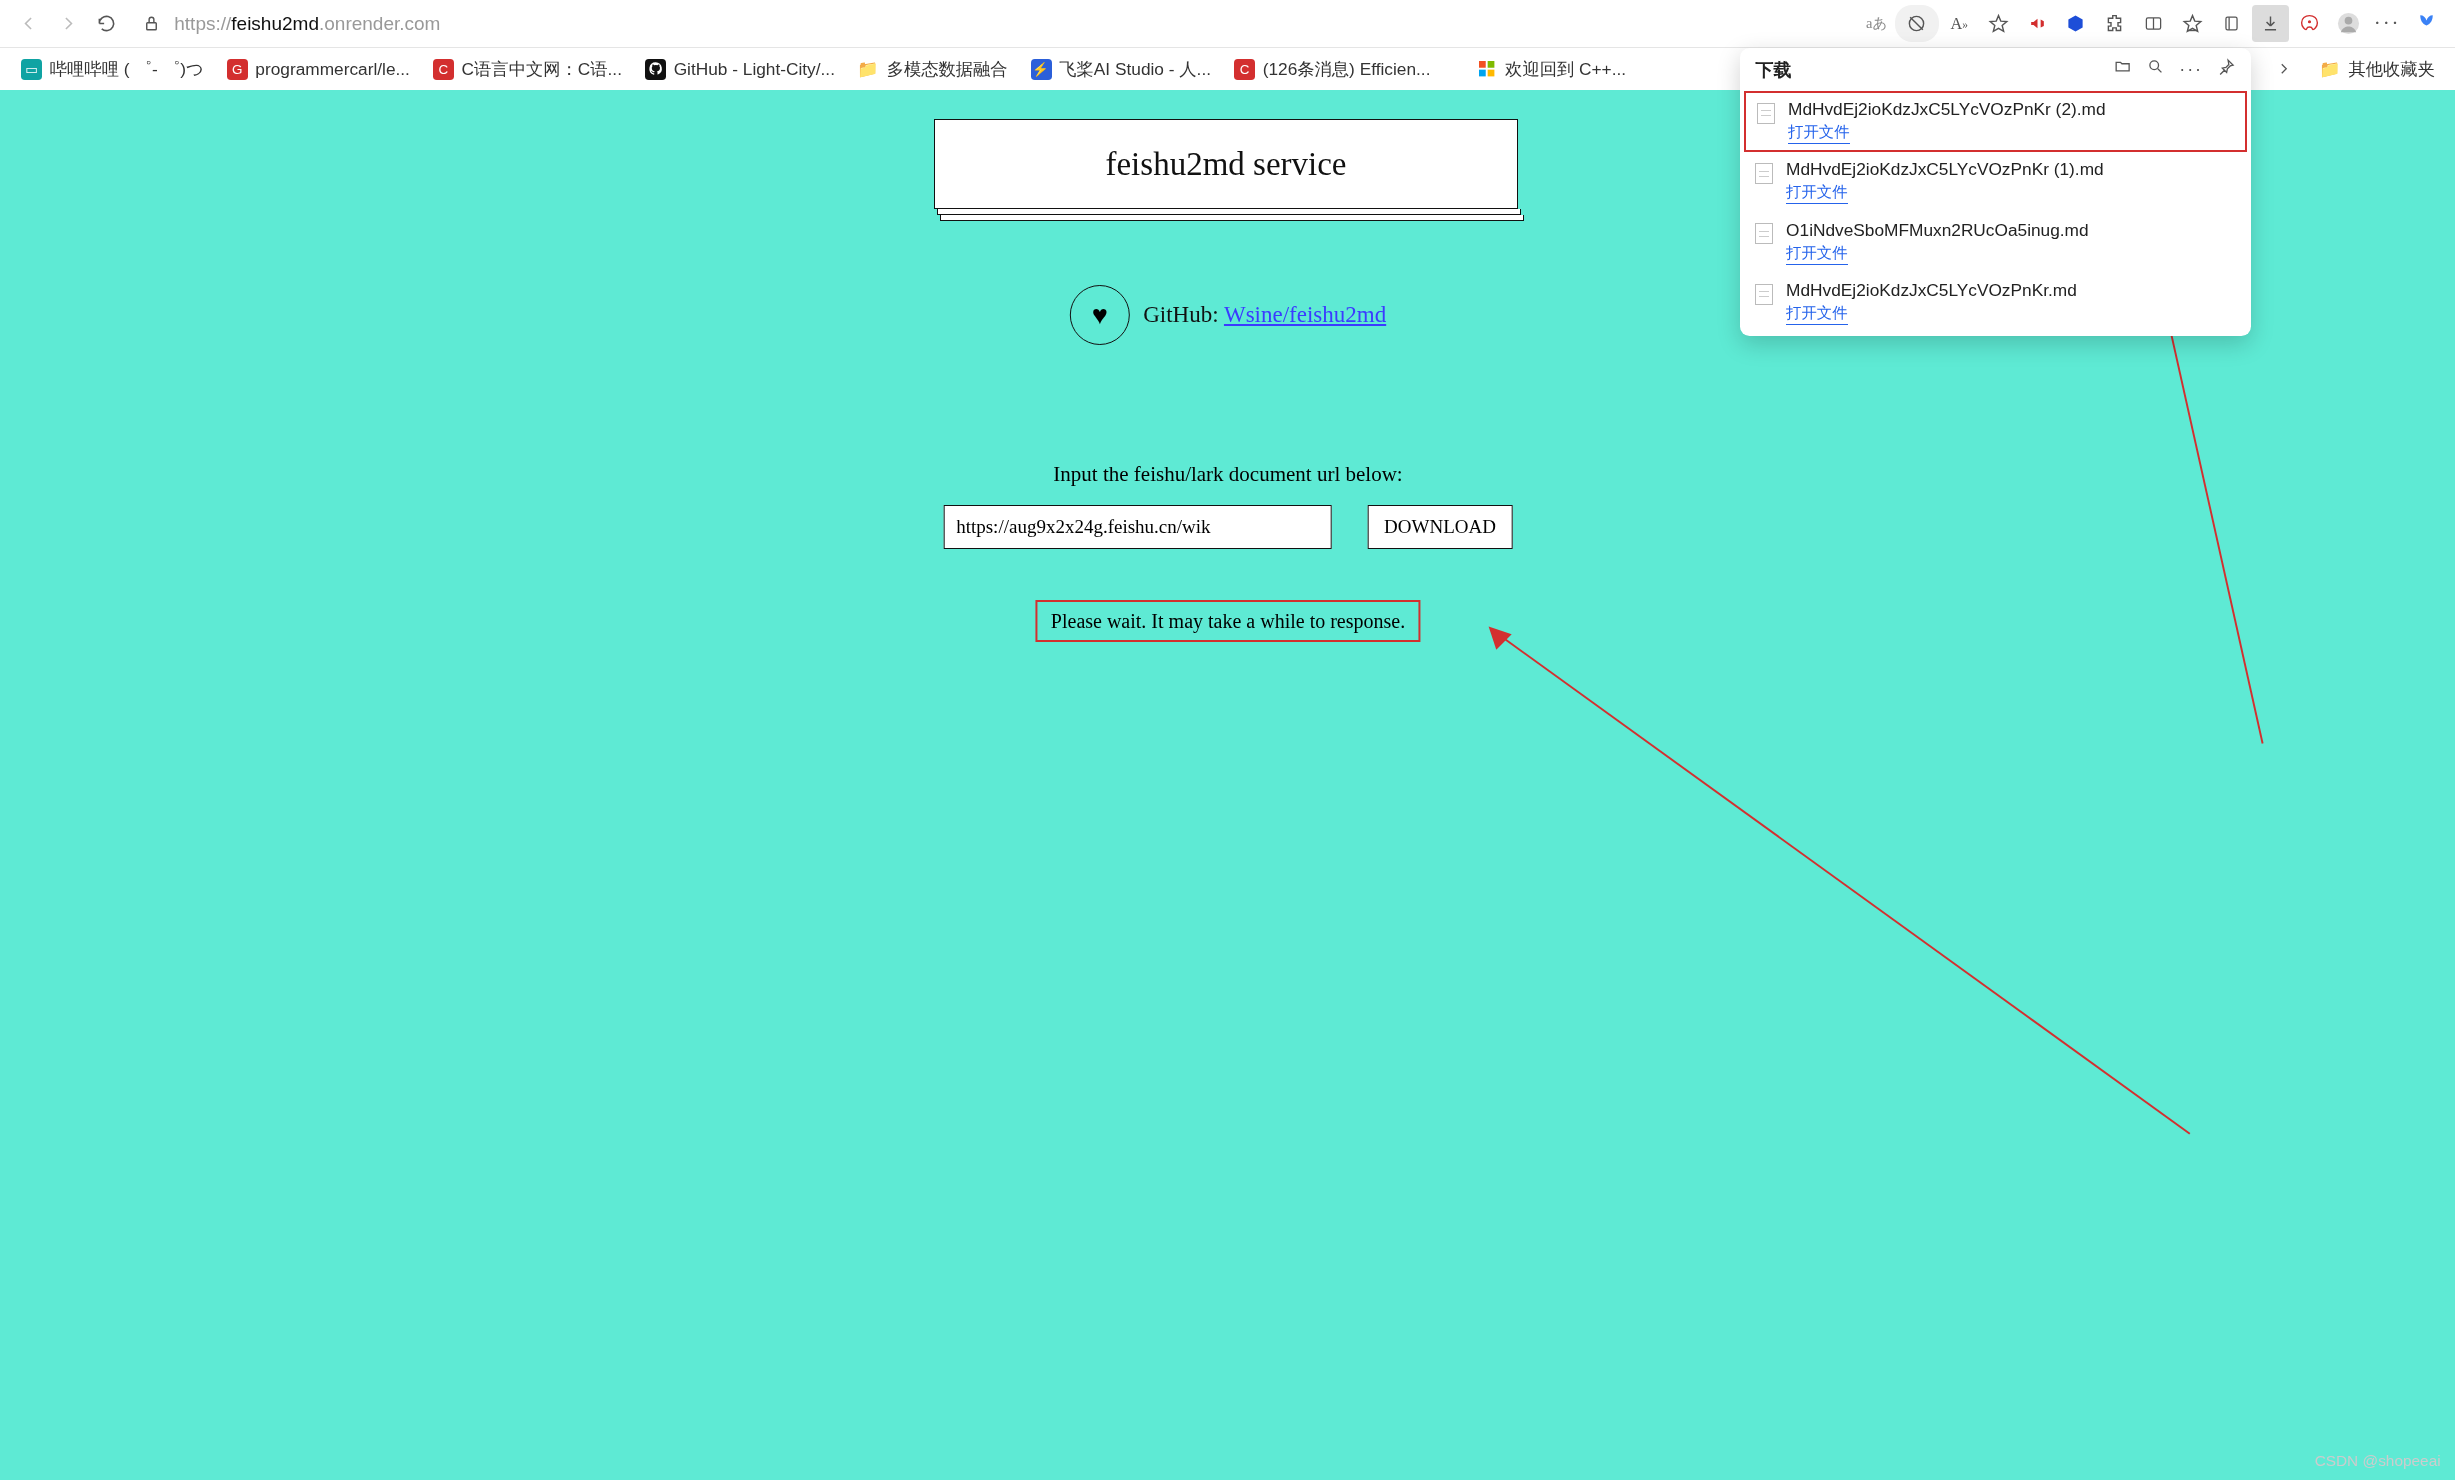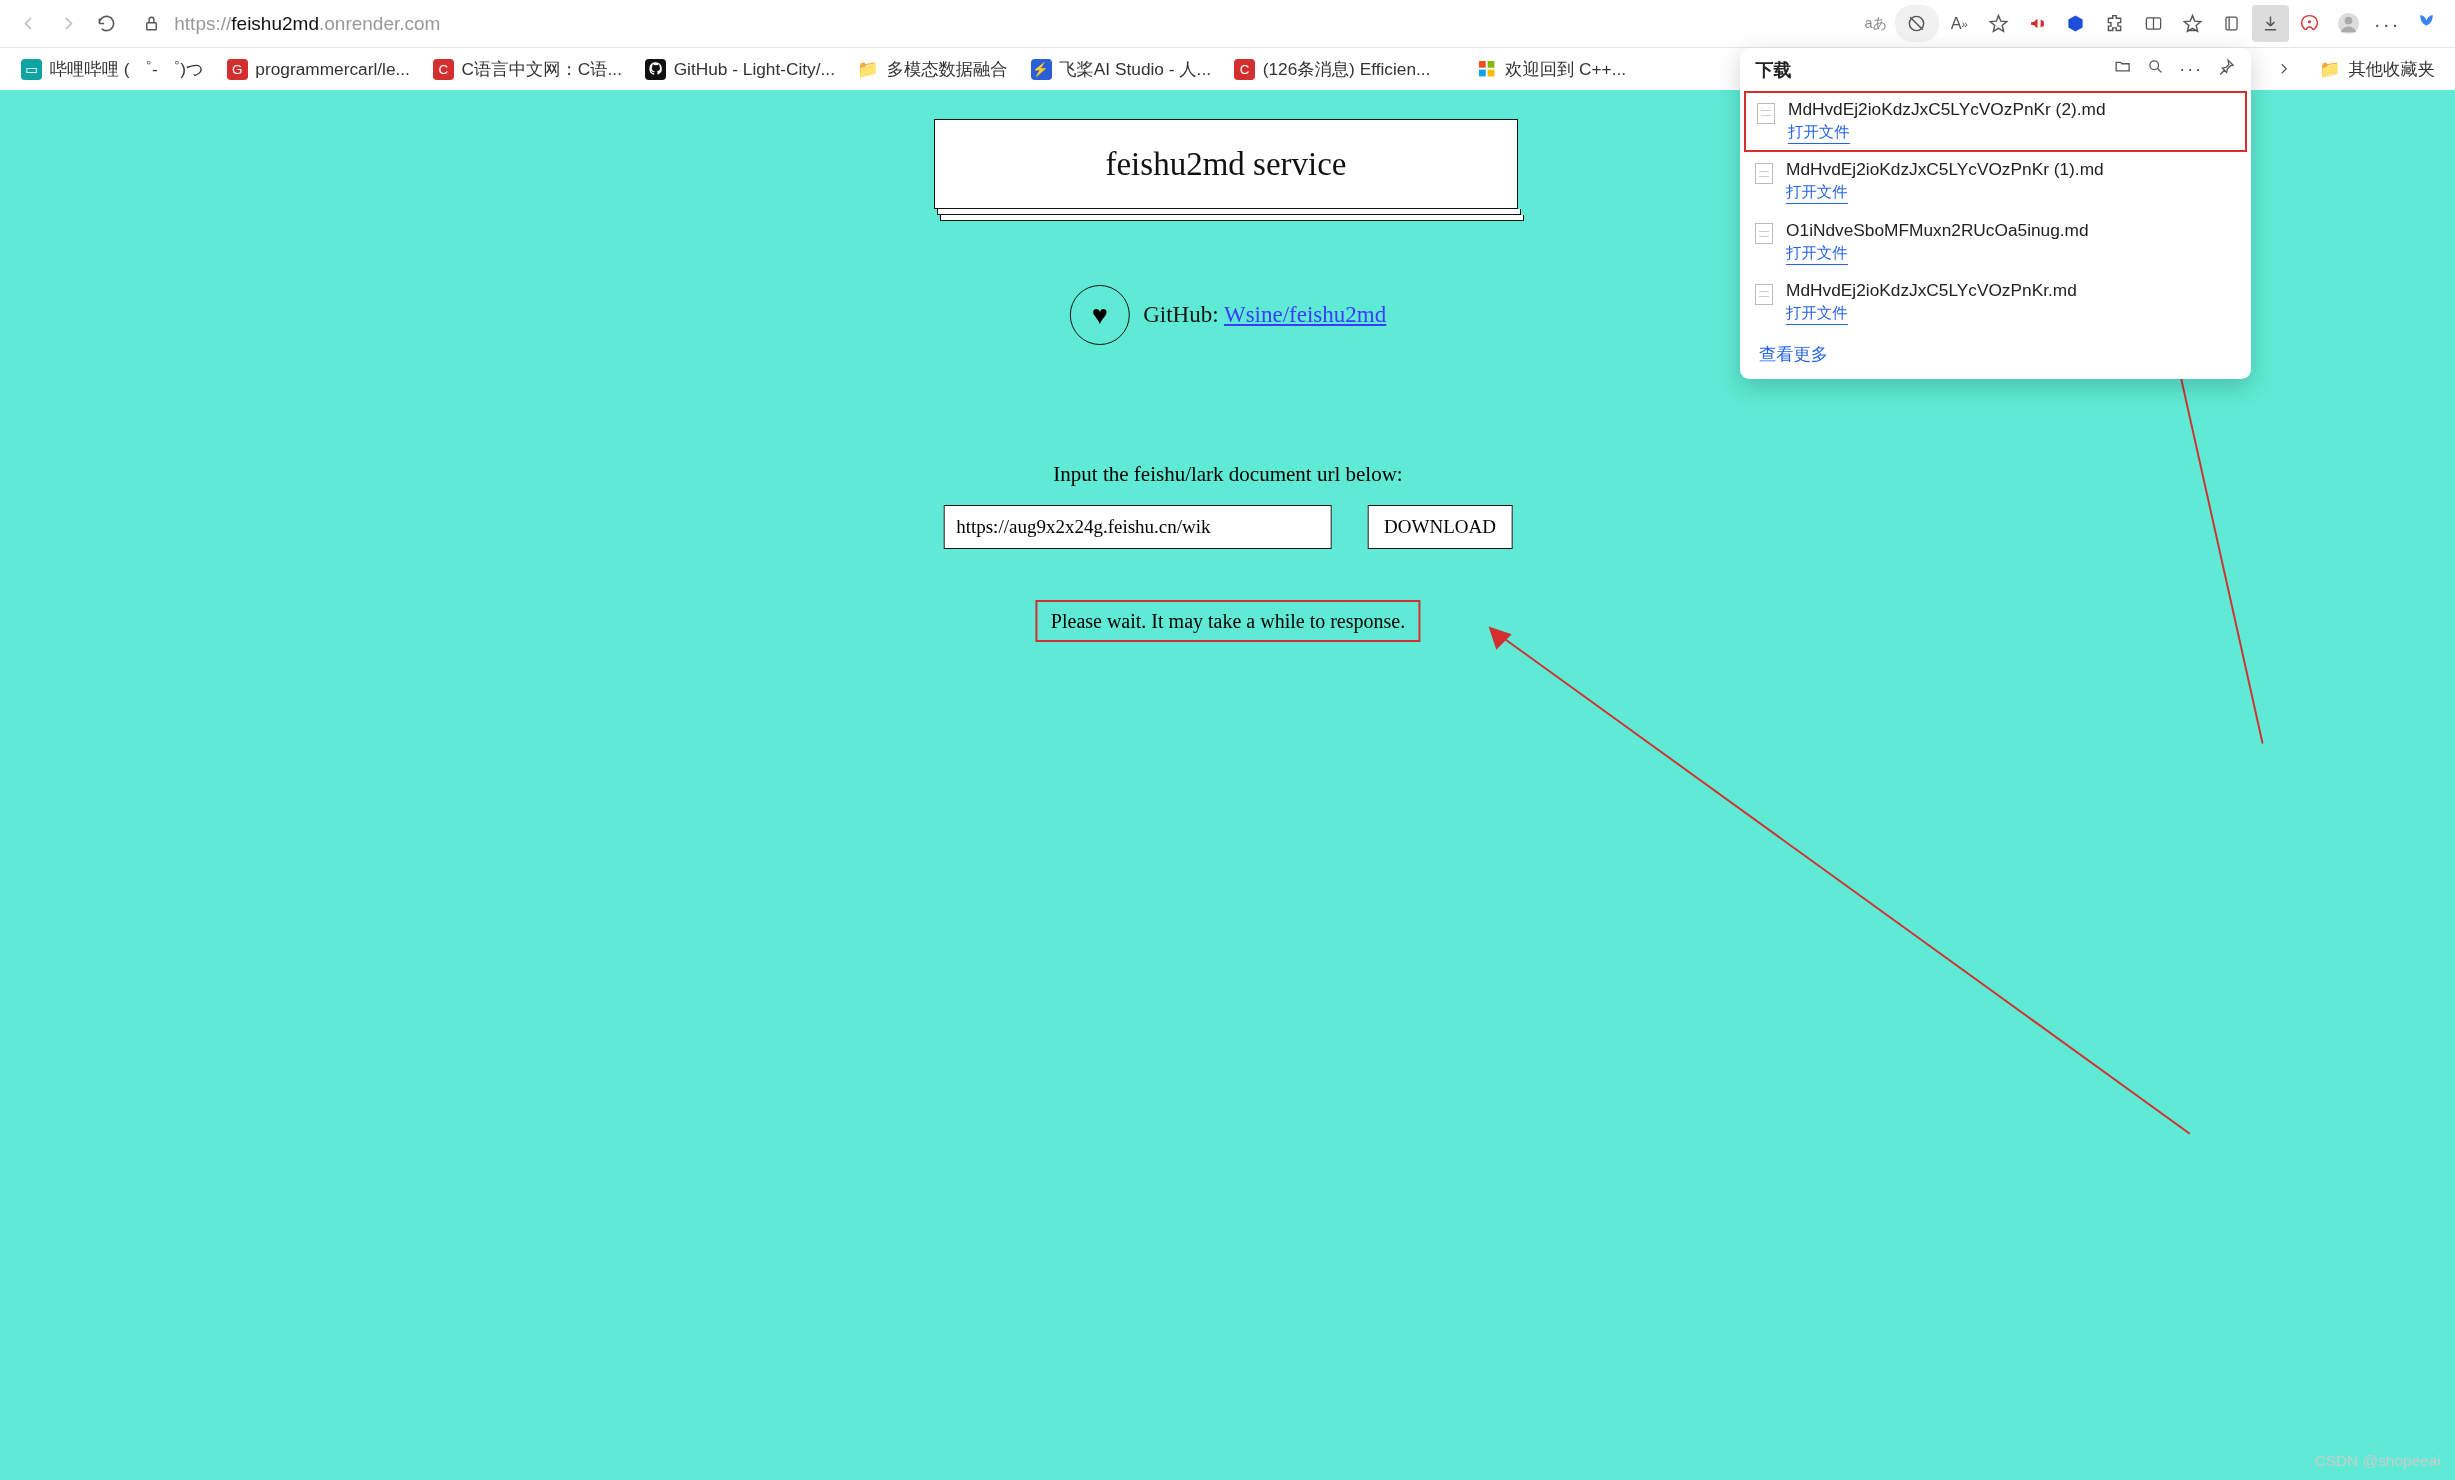--- a/index.html
+++ b/index.html
@@ -52,20 +52,21 @@
   flex: 1;
   font-size: 19px;
   color: #999;
   padding: 3.8px 7.7px;
 }
 .addr .host { color: #111; }
 .right-icons {
   display: flex;
   align-items: flex-end;
   gap: 1.9px;
+  font-family: Liberation Serif, serif;
 }
 .icon-btn {
   width: 37px;
   height: 37px;
   display: flex;
   align-items: center;
   justify-content: center;
   color: #555;
   border-radius: 3.8px;
 }
@@ -543,21 +544,20 @@
       <span class="dl-open">打开文件</span>
     </div>
   </div>
   <div class="dl-item">
     <div class="file-icon"></div>
     <div class="dl-info">
       <span class="dl-fname">MdHvdEj2ioKdzJxC5LYcVOzPnKr.md</span>
       <span class="dl-open">打开文件</span>
     </div>
   </div>
-  <div class="dl-more">查看更多</div>
 </div>
 
 <svg class="anno-arrow" style="left:1479px; top:615px;" width="730" height="538" viewBox="0 0 760 560">
   <defs>
       <marker id="ah1" markerWidth="14" markerHeight="14" refX="2" refY="6" orient="auto">
         <path d="M0,0 L0,12 L14,6 z" fill="#d32f2f"></path>
       </marker>
     </defs>
   <line x1="20" y1="20" x2="740" y2="540" stroke="#d32f2f" stroke-width="2"></line>
   <polygon points="10,12 34,20 18,36" fill="#d32f2f"></polygon>

